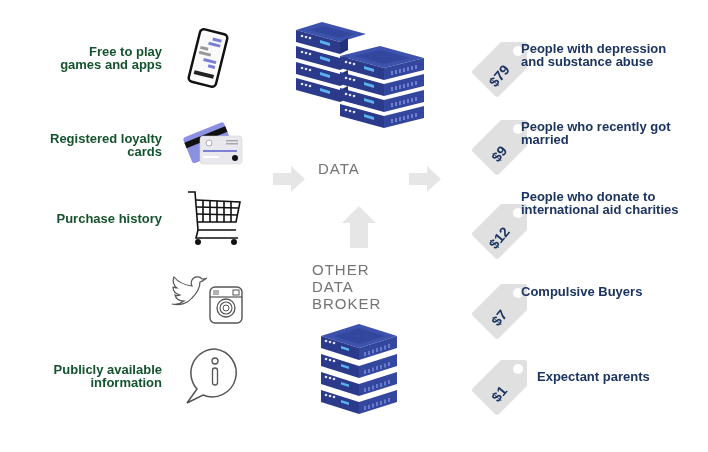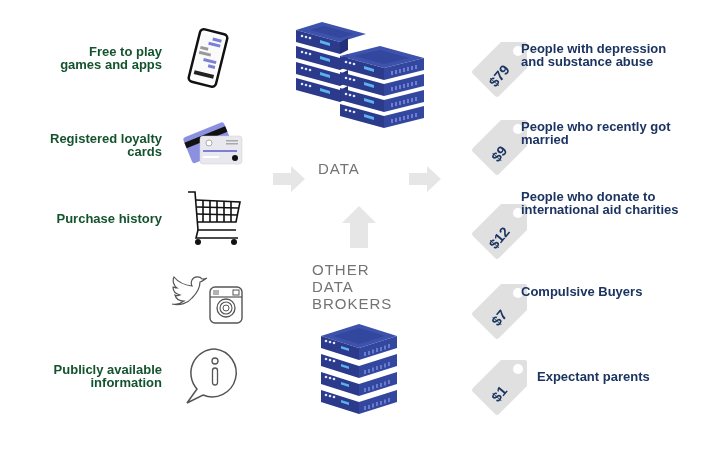--- a/index.html
+++ b/index.html
@@ -164,21 +164,21 @@
   <path d="M0 7 L18 7 L18 0 L32 13 L18 26 L18 19 L0 19 Z" fill="#e6e6e6"></path>
 </svg>
 
 <svg class="arrow" style="left:342px;top:206px;" width="34" height="42" viewBox="0 0 34 42">
   <path d="M0 17 L17 0 L34 17 L26 17 L26 42 L8 42 L8 17 Z" fill="#e6e6e6"></path>
 </svg>
 
 <div class="center-label" style="left:312px;top:261px;width:96px;">
   <div>OTHER</div>
   <div>DATA</div>
-  <div>BROKERS</div>
+  <div>BROKER</div>
 </div>
 
 <svg style="position:absolute;left:321px;top:322px;" width="78" height="110" viewBox="0 0 78 110">
   <path d="M0 14 L38 2 L76 14 L38 26 Z" fill="#3d52ad"></path>
   <path d="M12 14 L38 6 L64 14 L38 22 Z" fill="#34479e"></path>
   <g id="srvS">
     <path d="M0 14 L0 26 L38 38 L38 26 Z" fill="#2b3a8a"></path>
     <path d="M38 26 L38 38 L76 26 L76 14 Z" fill="#34479e"></path>
     <circle cx="5" cy="19" r="1.3" fill="#dfe3ff"></circle>
       <circle cx="9" cy="20" r="1.3" fill="#dfe3ff"></circle>

